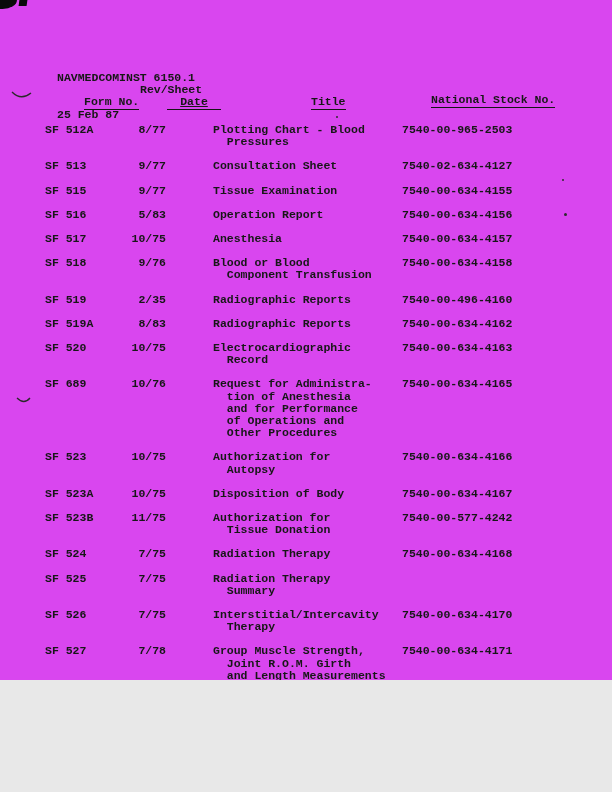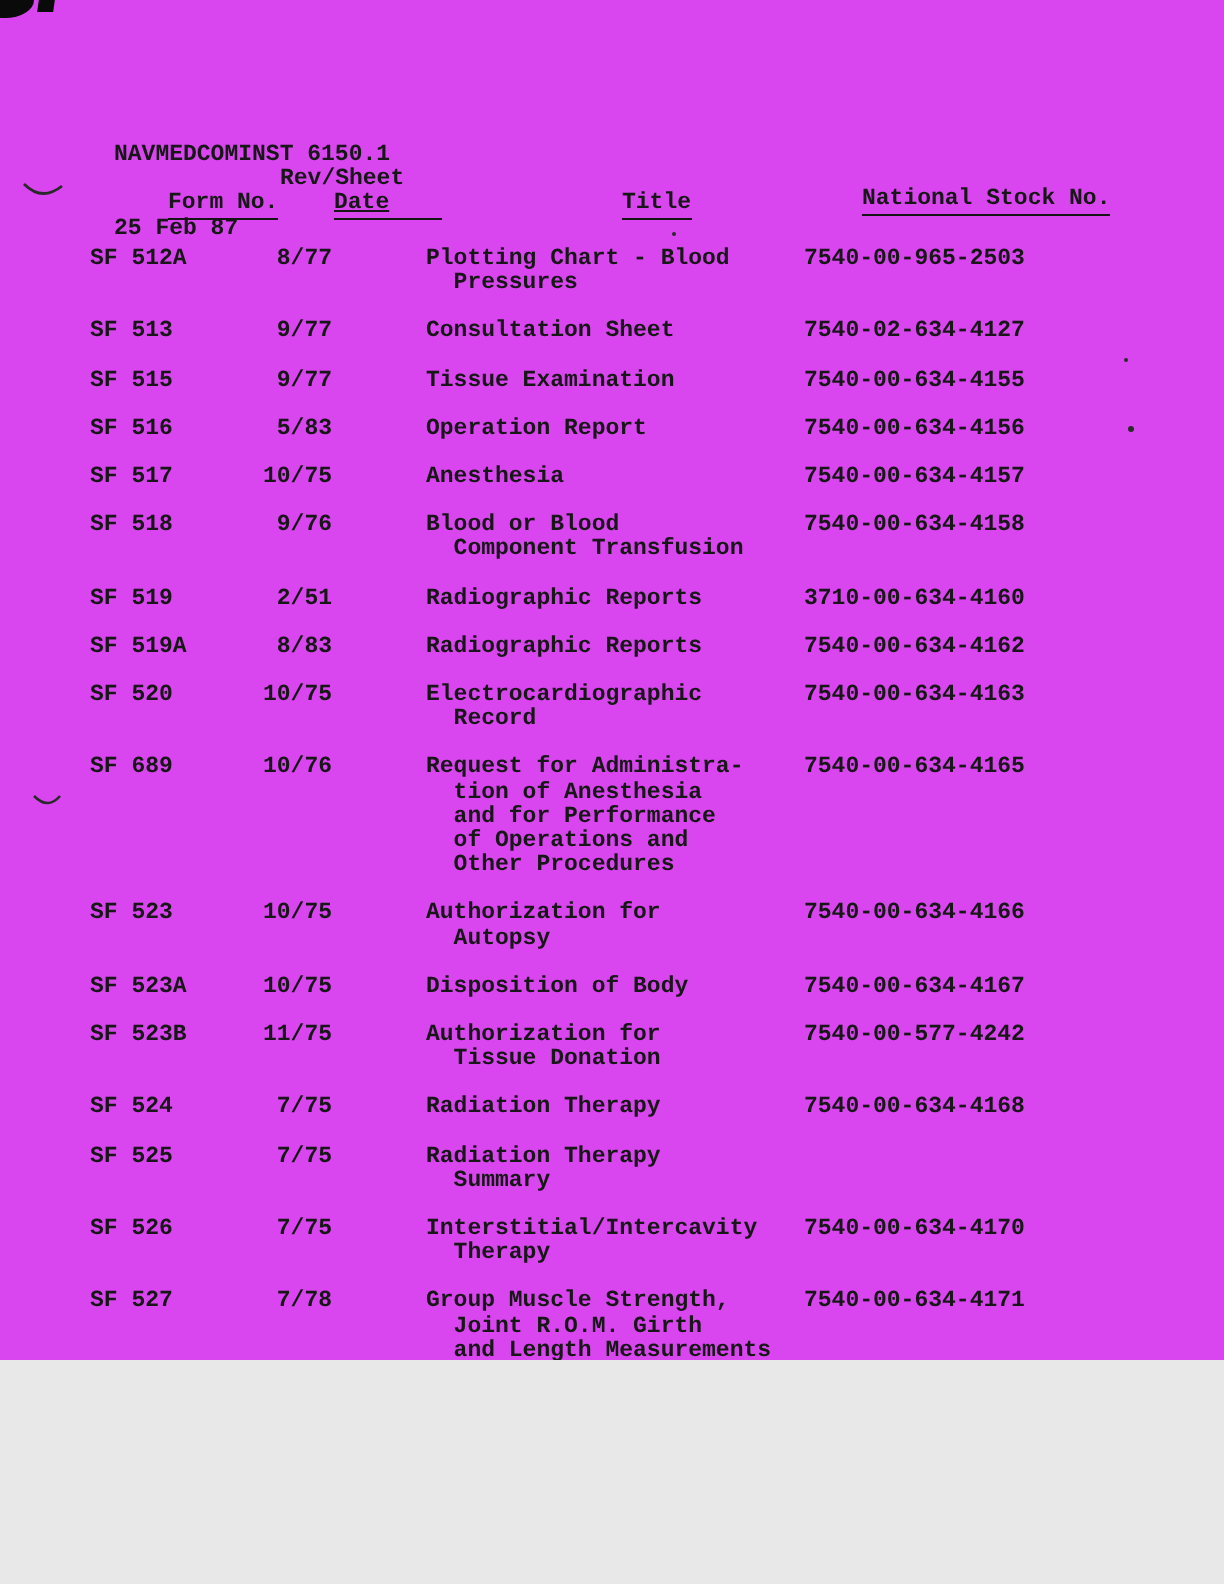--- a/index.html
+++ b/index.html
@@ -16,21 +16,21 @@
     color: #171717;
     letter-spacing: 0;
   }
   .abs { position: absolute; }
   
   #doc-id { left: 57px; top: 48px; white-space: pre; }
   
   .u { border-bottom: 1.7px solid #141414; padding-bottom: 1px; margin-left: 27px; }
   #h-form   { left: 57px;  top: 96px; }
   #h-revedit{ left: 140px; top: 84px; }
-  #h-date   { left: 140px; top: 96px; width: 54px; display:inline-block;text-decoration:underline; }
+  #h-date   { left: 140px; top: 96px; width: 54px; text-align: center; display:inline-block;text-decoration:underline; }
   #h-title  { left: 284px; top: 96px; }
   #h-stock  { left: 404px; top: 94px; }
   
   #tbody { left: 0; top: 124px; right: 0; }
   .row { display: grid; grid-template-columns: 63px 58px 47px 172px auto; padding-left: 45px; margin-bottom: 12px; }
   .c1 { white-space: pre; }
   .c2 { text-align: right; white-space: pre; }
   .c3 { grid-column: 4; white-space: pre; overflow: visible; }
   .c4 { grid-column: 5; padding-left: 17px; white-space: pre; }
   
@@ -115,23 +115,23 @@
     <div class="row">
       <span class="c1">SF 518</span>
       <span class="c2">9/76</span>
       <span class="c3">Blood or Blood
   Component Transfusion</span>
       <span class="c4">7540-00-634-4158</span>
     </div>
 
     <div class="row">
       <span class="c1">SF 519</span>
-      <span class="c2">2/51</span>
+      <span class="c2">2/35</span>
       <span class="c3">Radiographic Reports</span>
-      <span class="c4">3710-00-634-4160</span>
+      <span class="c4">7540-00-496-4160</span>
     </div>
 
     <div class="row">
       <span class="c1">SF 519A</span>
       <span class="c2">8/83</span>
       <span class="c3">Radiographic Reports</span>
       <span class="c4">7540-00-634-4162</span>
     </div>
 
     <div class="row">

